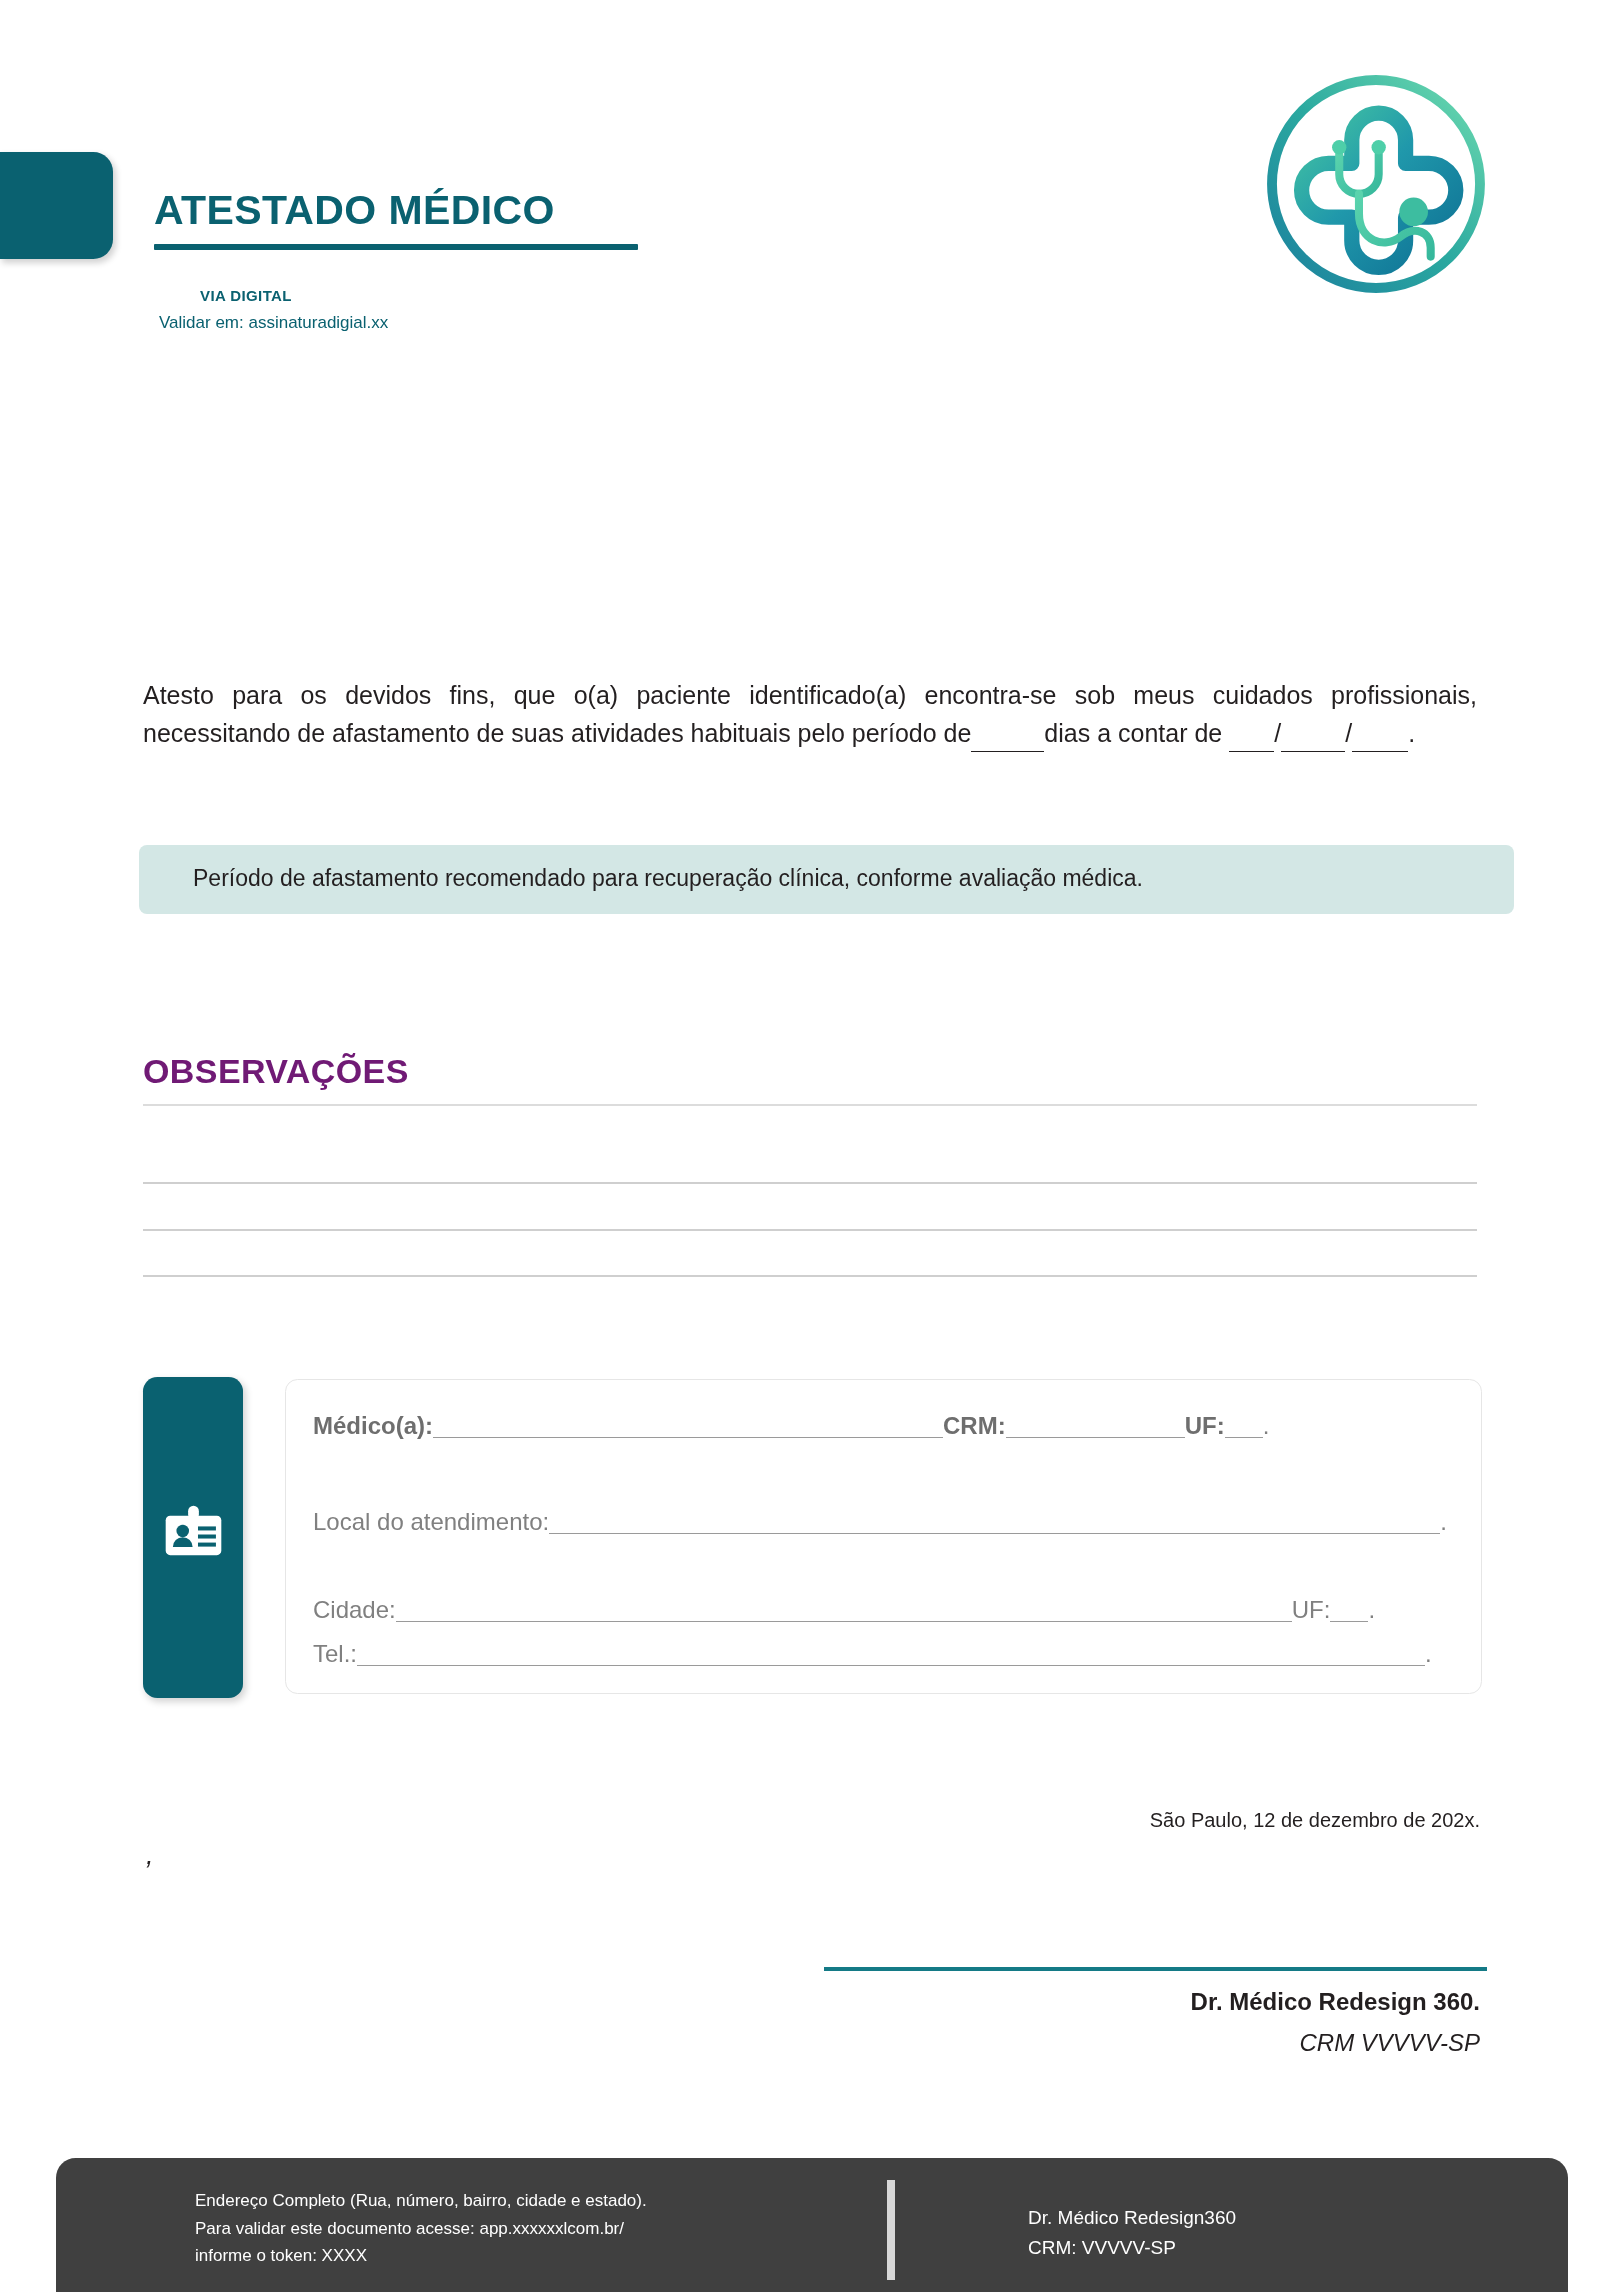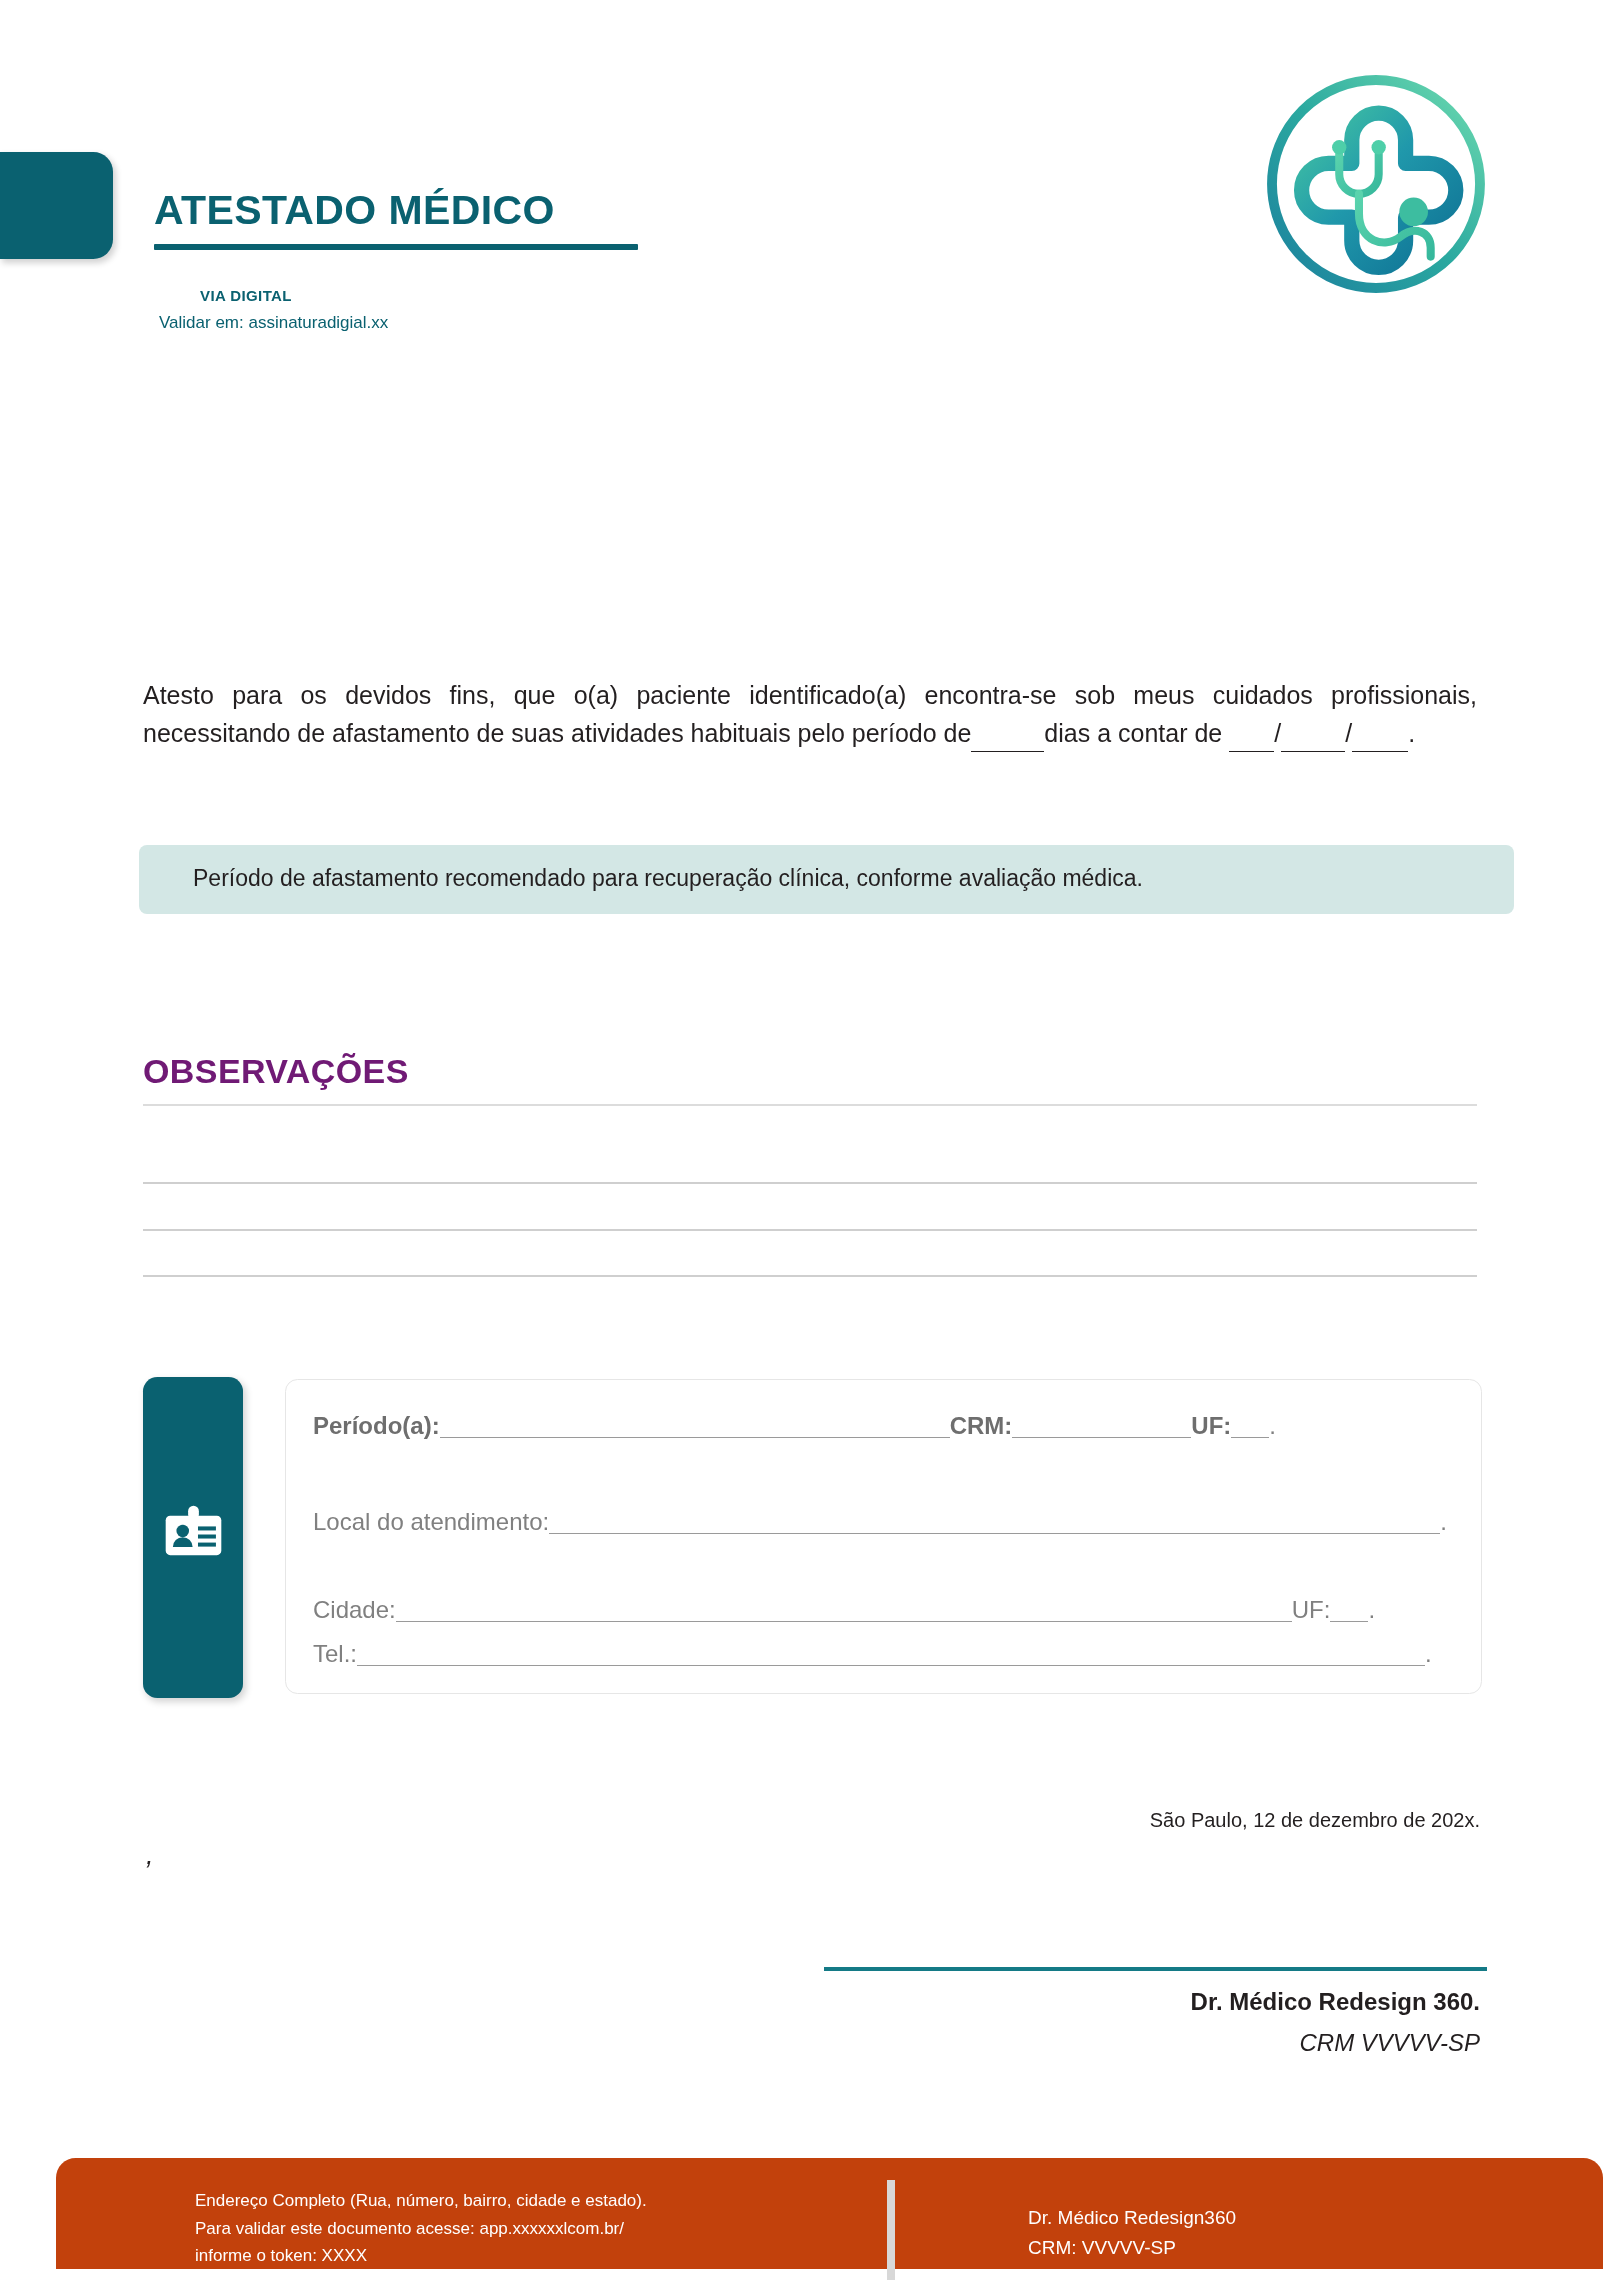--- a/index.html
+++ b/index.html
@@ -119,22 +119,22 @@
     position:absolute;right:142px;top:1988px;font-size:24px;font-weight:bold;
     color:#231f20;white-space:nowrap;margin-left:48px;
   }
   .sign-crm{
     position:absolute;right:142px;top:2029px;font-size:24px;font-style:italic;
     color:#231f20;white-space:nowrap;
   }
 
   
   .footer{
-    position:absolute;left:56px;top:2158px;width:1512px;height:111px;
-    background:#c2410c;border-top-left-radius:19.7px;border-top-right-radius:19.7px;padding-left:35px;
+    position:absolute;left:56px;top:2158px;width:1512px;height:134px;
+    background:#404040;border-top-left-radius:19.7px;border-top-right-radius:19.7px;
   }
   .footer-left{
     position:absolute;left:139px;top:29px;font-size:17px;color:#ffffff;line-height:1.62;
   }
   .footer-div{
     position:absolute;left:831px;top:21.5px;width:8px;height:100px;background:#d8d8d8;
   }
   .footer-right{
     position:absolute;left:972px;top:45px;font-size:19px;color:#ffffff;line-height:1.6;
   }
@@ -205,21 +205,21 @@
         <circle cx="22" cy="30" r="7" fill="#0a6170"></circle>
         <path d="M11 48 a11 11 0 0 1 22 0 z" fill="#0a6170"></path>
         <rect x="39" y="25" width="20" height="4.5" fill="#0a6170"></rect>
         <rect x="39" y="34" width="20" height="4.5" fill="#0a6170"></rect>
         <rect x="39" y="43" width="20" height="4.5" fill="#0a6170"></rect>
       </svg>
     </span>
   </div>
 
   <div class="doc-card">
-    <div class="doc-row r0"><b>Período(a):</b><span class="rule-g" style="width:510px"></span><b>CRM:</b><span class="rule-g" style="width:179px"></span><b>UF:</b><span class="rule-g" style="width:38px"></span><span>.</span></div>
+    <div class="doc-row r0"><b>Médico(a):</b><span class="rule-g" style="width:510px"></span><b>CRM:</b><span class="rule-g" style="width:179px"></span><b>UF:</b><span class="rule-g" style="width:38px"></span><span>.</span></div>
 
     <div class="doc-row r1"><span>Local do atendimento:</span><span class="rule-g" style="width:891px"></span><span>.</span></div>
 
 
     <div class="doc-row r3"><span>Cidade:</span><span class="rule-g" style="width:896px"></span><span>UF:</span><span class="rule-g" style="width:38px"></span><span>.</span></div>
 
     <div class="doc-row r4"><span>Tel.:</span><span class="rule-g" style="width:1068px"></span><span>.</span></div>
   </div>
 
   <div class="city-date">São Paulo, 12 de dezembro de 202x.</div>

